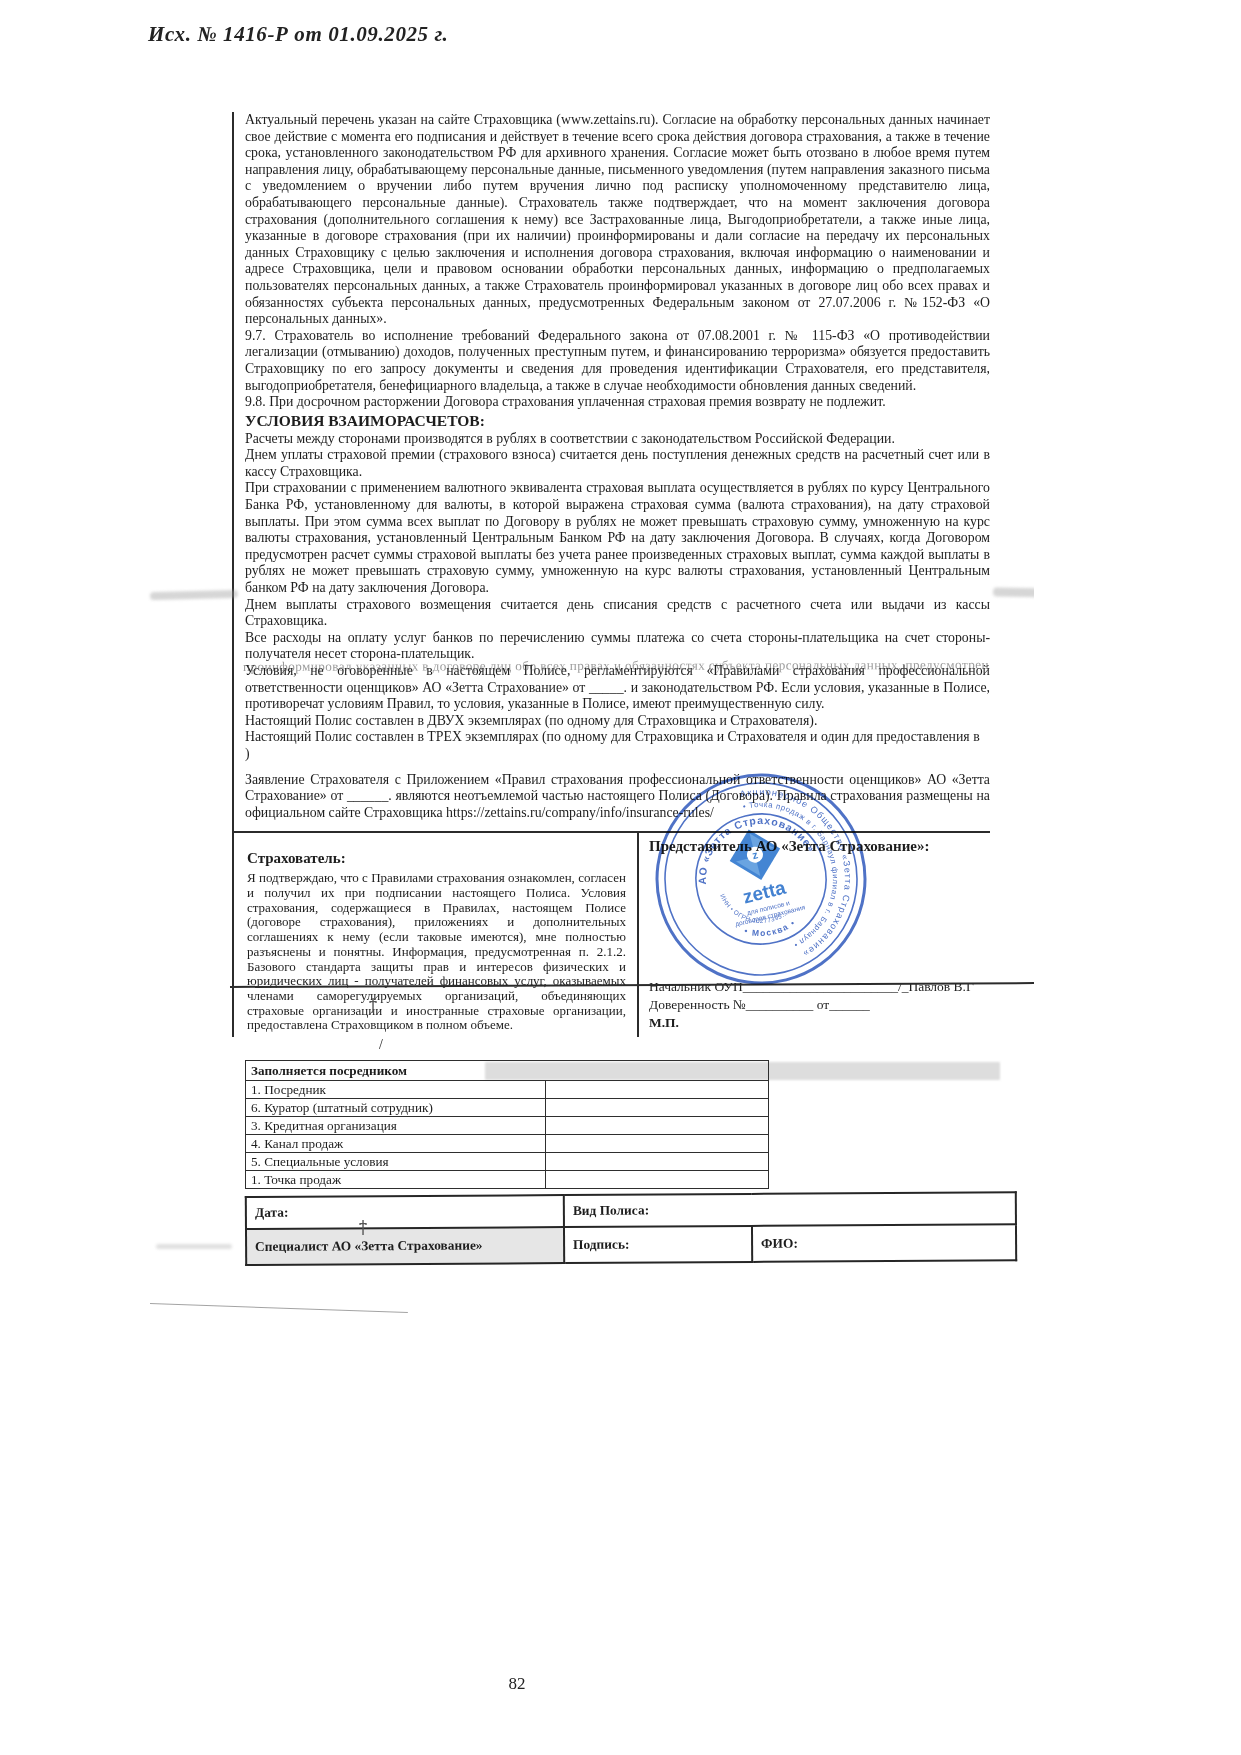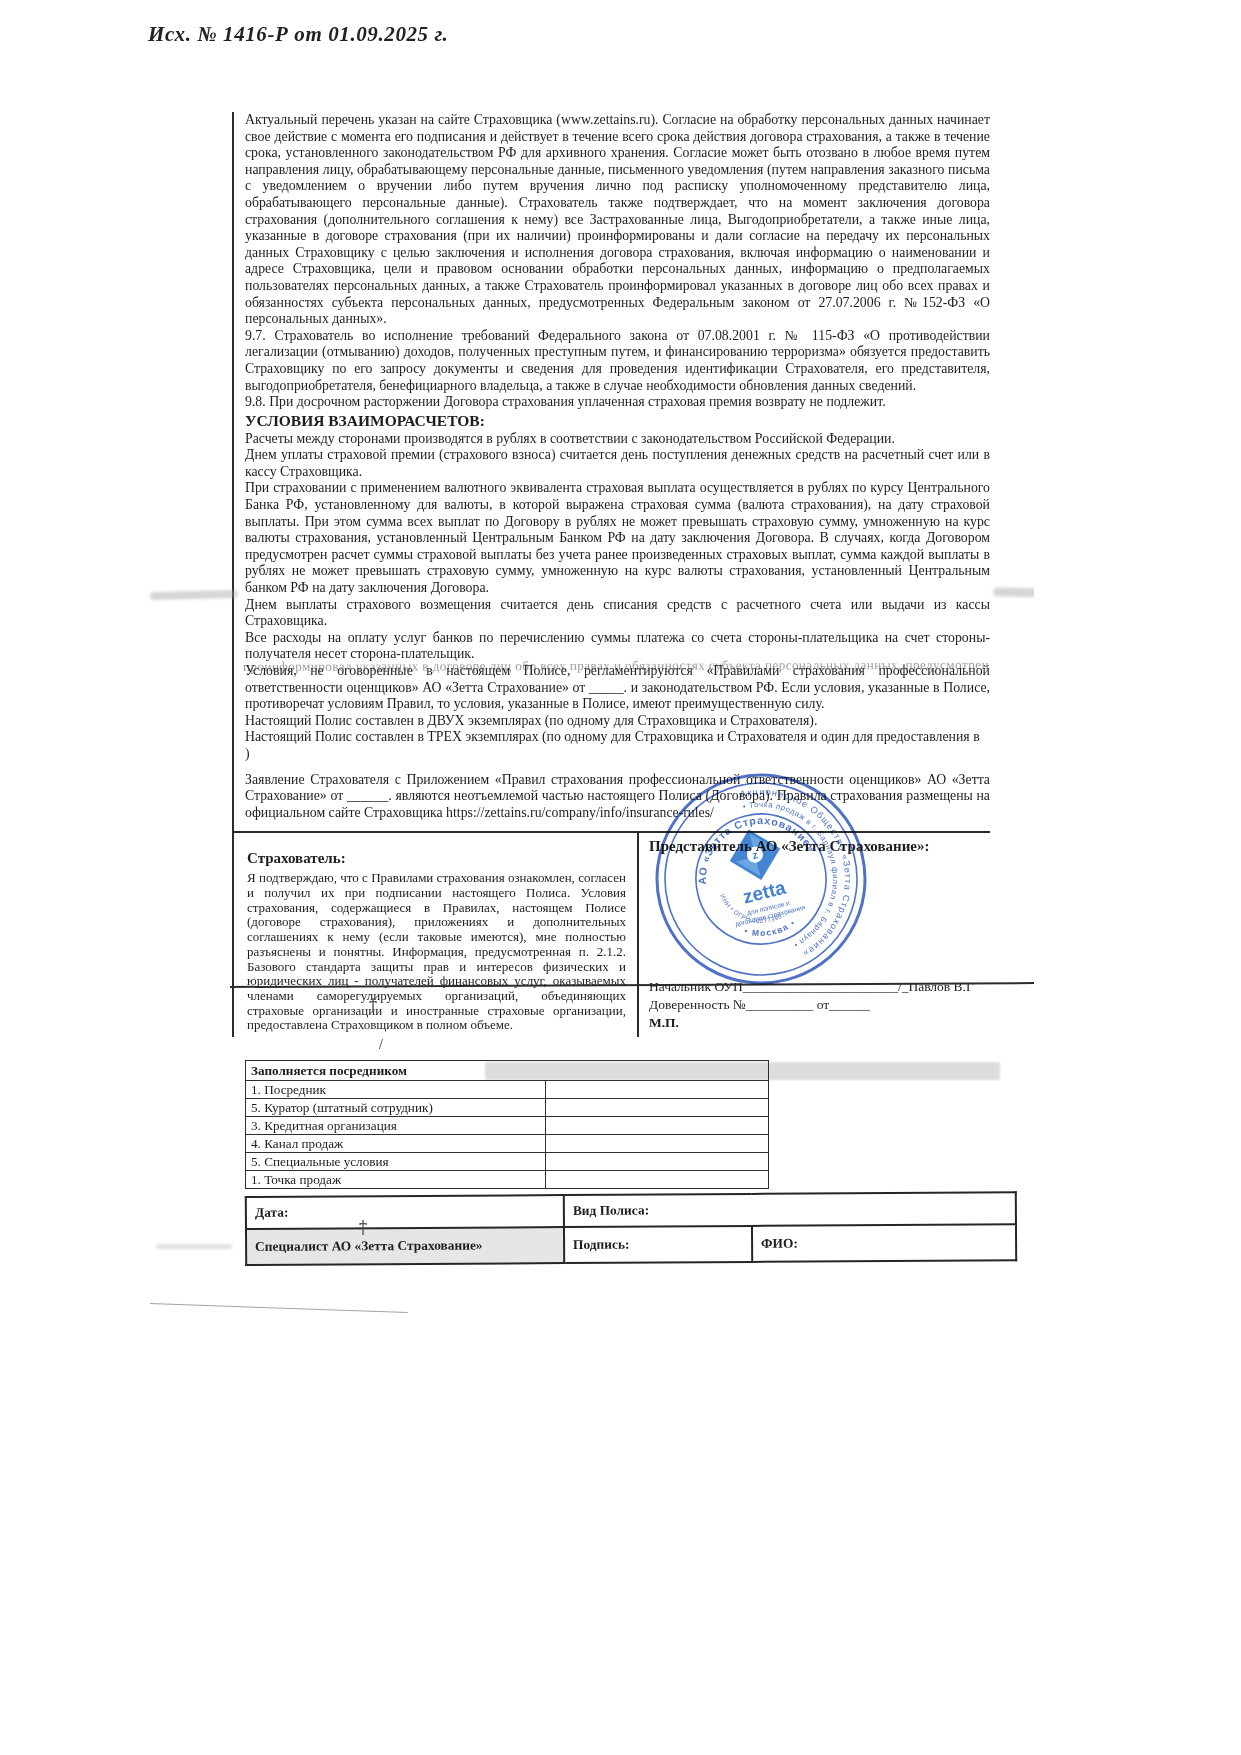--- a/index.html
+++ b/index.html
@@ -183,21 +183,21 @@
   <table class="t1">
     <tbody>
         <tr class="hd">
       <td colspan="2">Заполняется посредником</td>
     </tr>
     <tr>
       <td class="c1">1. Посредник</td>
       <td></td>
     </tr>
     <tr>
-      <td class="c1">5. Куратор (штатный сотрудник)</td>
+      <td class="c1">6. Куратор (штатный сотрудник)</td>
       <td></td>
     </tr>
     <tr>
       <td class="c1">3. Кредитная организация</td>
       <td></td>
     </tr>
     <tr>
       <td class="c1">4. Канал продаж</td>
       <td></td>
     </tr>
@@ -226,14 +226,15 @@
   </tbody>
     </table>
 
   <div class="smudge smudge-l"></div>
   <div class="smudge smudge-r"></div>
   <div class="smudge smudge-b"></div>
   <div class="mark mark-1">ϯ</div>
   <div class="mark mark-2">ϯ</div>
   <div class="scratch"></div>
 
+  <div class="pgnum">82</div>
 
 </div>
 
 </body></html>

